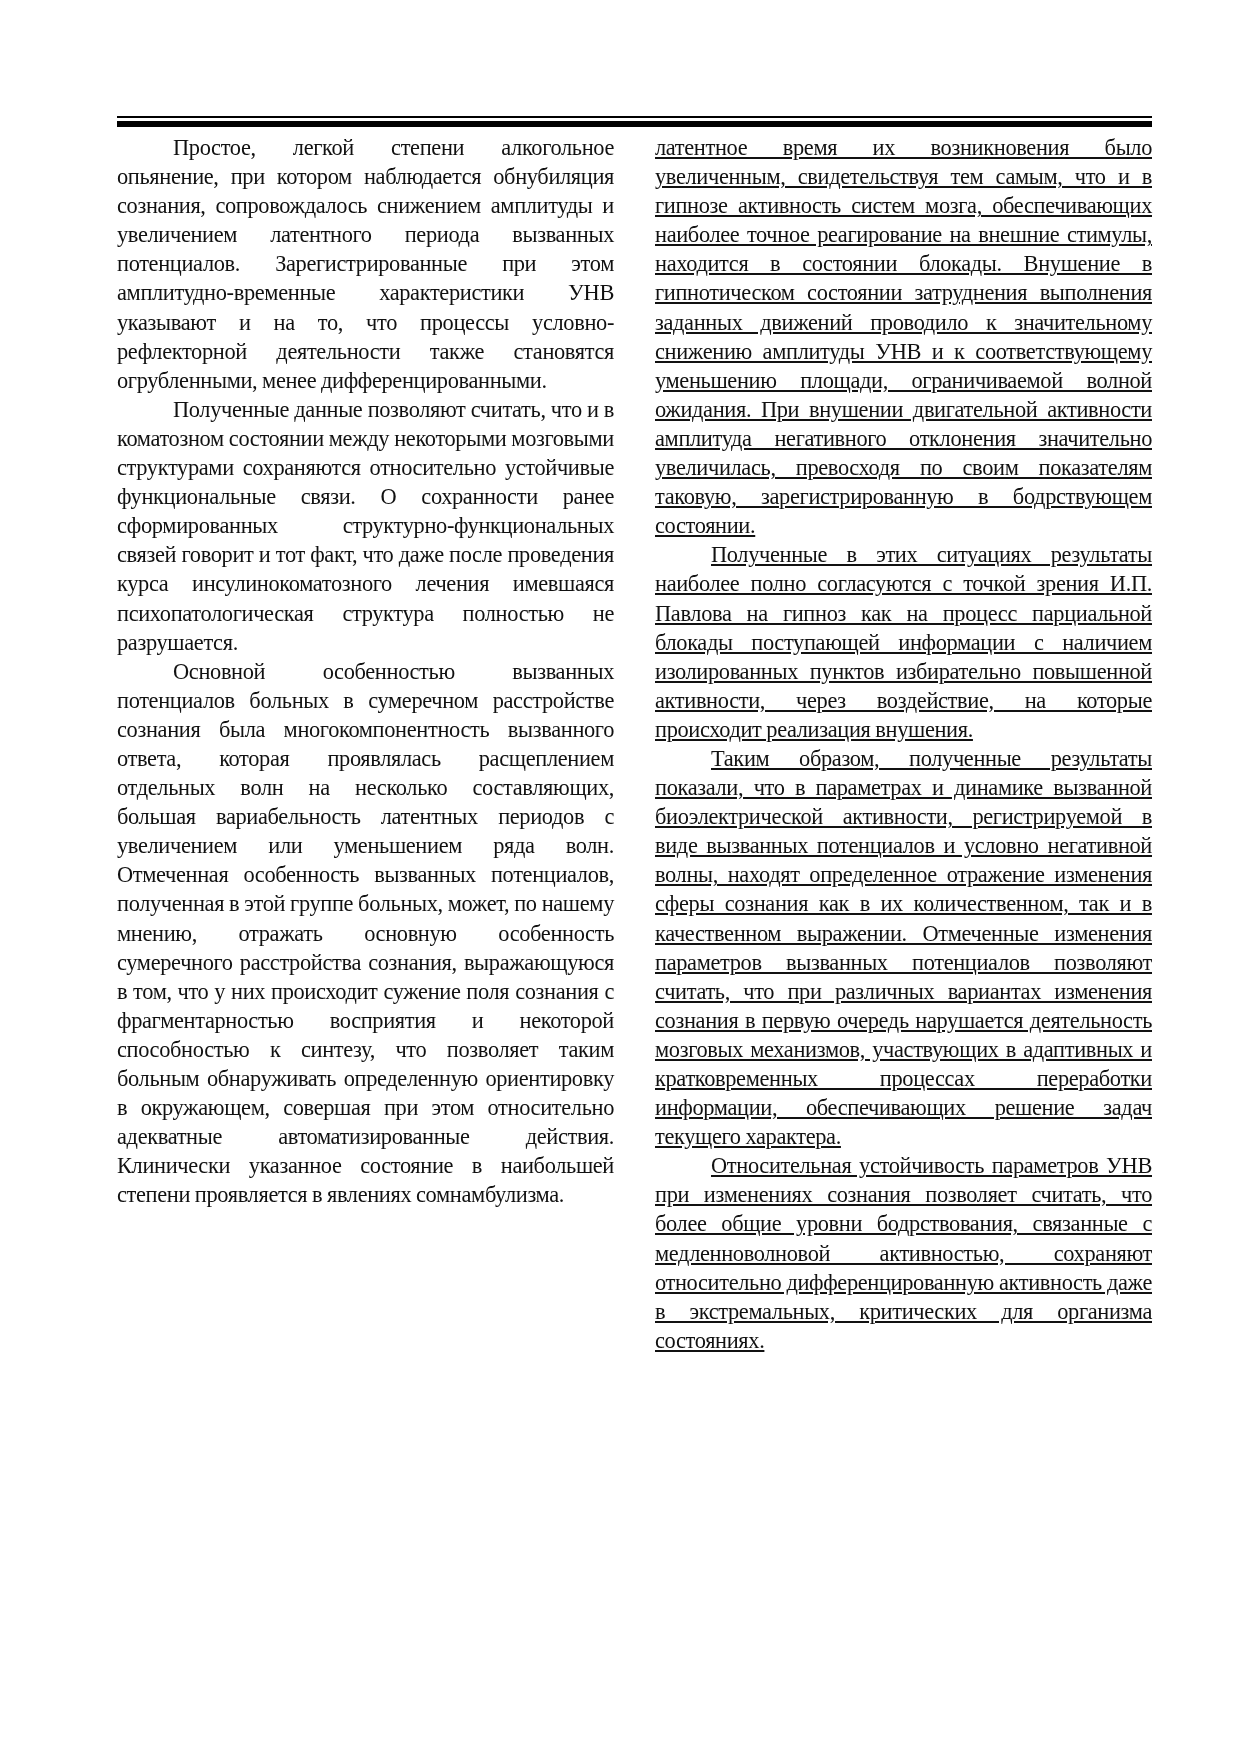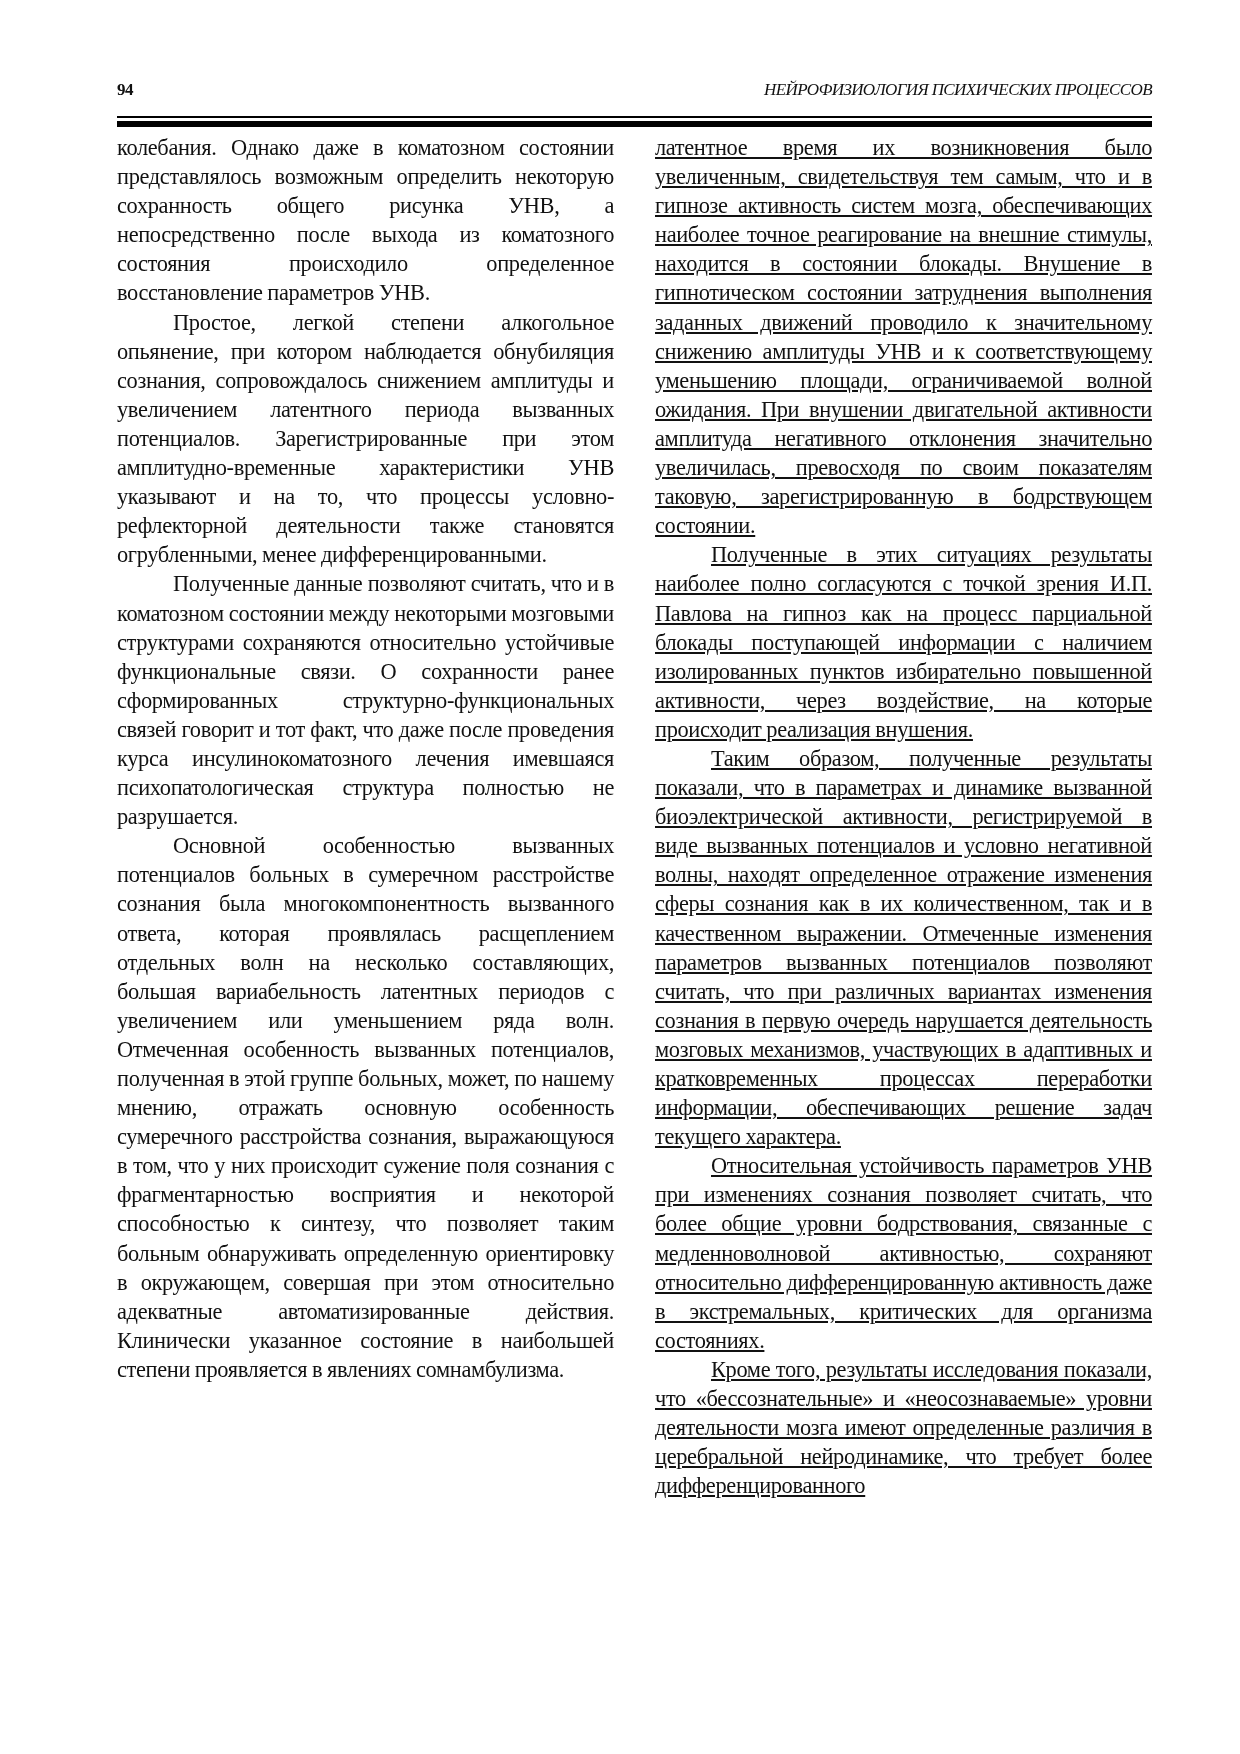--- a/index.html
+++ b/index.html
@@ -14,35 +14,29 @@
   .col { position: absolute; top: 0; width: 497px; font-family: "Liberation Serif", serif; font-size: 22.4px; line-height: 29.1px; text-align: justify; hyphens: manual; letter-spacing: -0.35px; word-spacing: -0.5px; }
   .col-left { left: 0; }
   .col-right { left: 538px; text-decoration: underline; }
   .col p { margin: 0; text-indent: 56px; }
   .col p.cont { text-indent: 0; }
 </style>
 </head>
 <body>
 
 <div class="page">
-  <div class="running-head">
-    <span class="page-number">94</span>
-    <span class="running-title">НЕЙРОФИЗИОЛОГИЯ ПСИХИЧЕСКИХ ПРОЦЕССОВ</span>
-  </div>
   <div class="rule-thin"></div>
   <div class="rule-thick"></div>
 
   <div class="columns">
     <div class="col col-left">
-      <p class="cont">колебания. Однако даже в коматозном состоянии представлялось возможным определить некоторую сохранность общего рисунка УНВ, а непосредственно после выхода из коматозного состояния происходило определенное восстановление параметров УНВ.</p>
       <p>Простое, легкой степени алкогольное опьянение, при котором наблюдается обнубиляция сознания, сопровождалось снижением амплитуды и увеличением латентного периода вызванных потенциалов. Зарегистрированные при этом амплитудно-временные характеристики УНВ указывают и на то, что процессы условно-рефлекторной деятельности также становятся огрубленными, менее дифференцированными.</p>
       <p>Полученные данные позволяют считать, что и в коматозном состоянии между некоторыми мозговыми структурами сохраняются относительно устойчивые функциональные связи. О сохранности ранее сформированных структурно-функциональных связей говорит и тот факт, что даже после проведения курса инсулинокоматозного лечения имевшаяся психопатологическая структура полностью не разрушается.</p>
       <p>Основной особенностью вызванных потенциалов больных в сумеречном расстройстве сознания была многокомпонентность вызванного ответа, которая проявлялась расщеплением отдельных волн на несколько составляющих, большая вариабельность латентных периодов с увеличением или уменьшением ряда волн. Отмеченная особенность вызванных потенциалов, полученная в этой группе больных, может, по нашему мнению, отражать основную особенность сумеречного расстройства сознания, выражающуюся в том, что у них происходит сужение поля сознания с фрагментарностью восприятия и некоторой способностью к синтезу, что позволяет таким больным обнаруживать определенную ориентировку в окружающем, совершая при этом относительно адекватные автоматизированные действия. Клинически указанное состояние в наибольшей степени проявляется в явлениях сомнамбулизма.</p>
     </div>
     <div class="col col-right">
       <p class="cont">латентное время их возникновения было увеличенным, свидетельствуя тем самым, что и в гипнозе активность систем мозга, обеспечивающих наиболее точное реагирование на внешние стимулы, находится в состоянии блокады. Внушение в гипнотическом состоянии затруднения выполнения заданных движений проводило к значительному снижению амплитуды УНВ и к соответствующему уменьшению площади, ограничиваемой волной ожидания. При внушении двигательной активности амплитуда негативного отклонения значительно увеличилась, превосходя по своим показателям таковую, зарегистрированную в бодрствующем состоянии.</p>
       <p>Полученные в этих ситуациях результаты наиболее полно согласуются с точкой зрения И.П. Павлова на гипноз как на процесс парциальной блокады поступающей информации с наличием изолированных пунктов избирательно повышенной активности, через воздействие, на которые происходит реализация внушения.</p>
       <p>Таким образом, полученные результаты показали, что в параметрах и динамике вызванной биоэлектрической активности, регистрируемой в виде вызванных потенциалов и условно негативной волны, находят определенное отражение изменения сферы сознания как в их количественном, так и в качественном выражении. Отмеченные изменения параметров вызванных потенциалов позволяют считать, что при различных вариантах изменения сознания в первую очередь нарушается деятельность мозговых механизмов, участвующих в адаптивных и кратковременных процессах переработки информации, обеспечивающих решение задач текущего характера.</p>
       <p>Относительная устойчивость параметров УНВ при изменениях сознания позволяет считать, что более общие уровни бодрствования, связанные с медленноволновой активностью, сохраняют относительно дифференцированную активность даже в экстремальных, критических для организма состояниях.</p>
-      <p>Кроме того, результаты исследования показали, что «бессознательные» и «неосознаваемые» уровни деятельности мозга имеют определенные различия в церебральной нейродинамике, что требует более дифференцированного</p>
     </div>
   </div>
 </div>
 
 </body></html>

